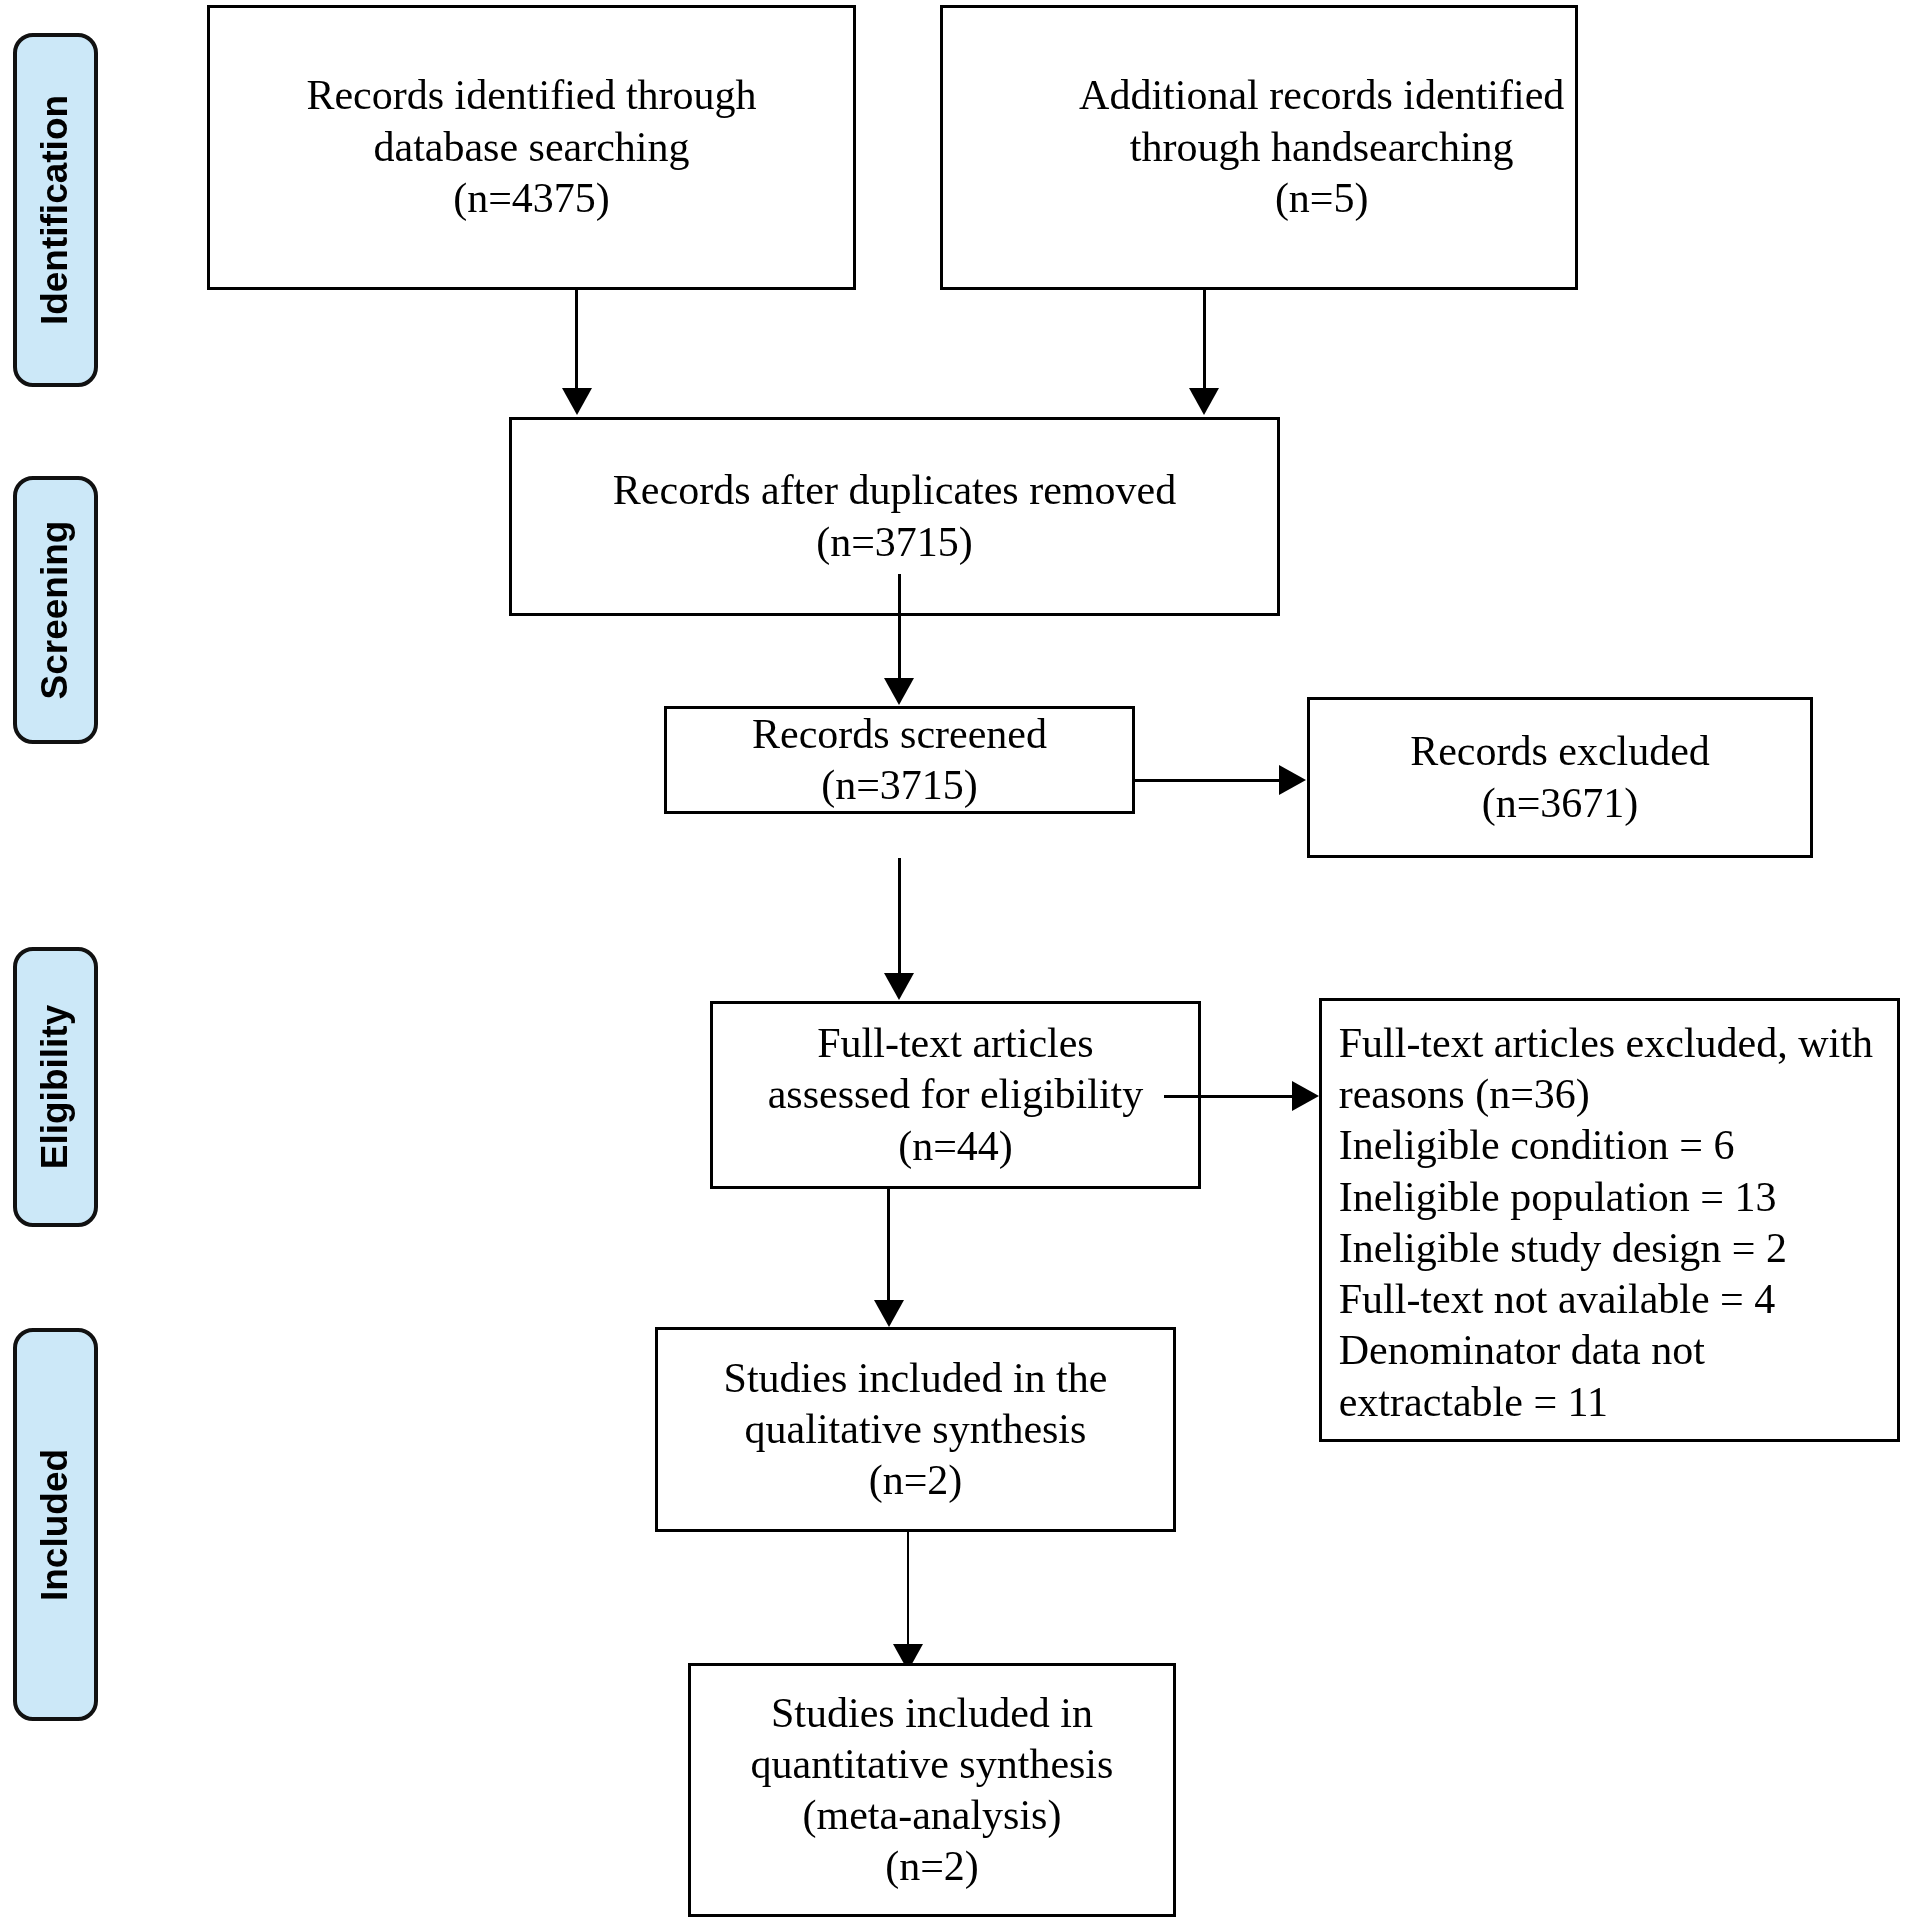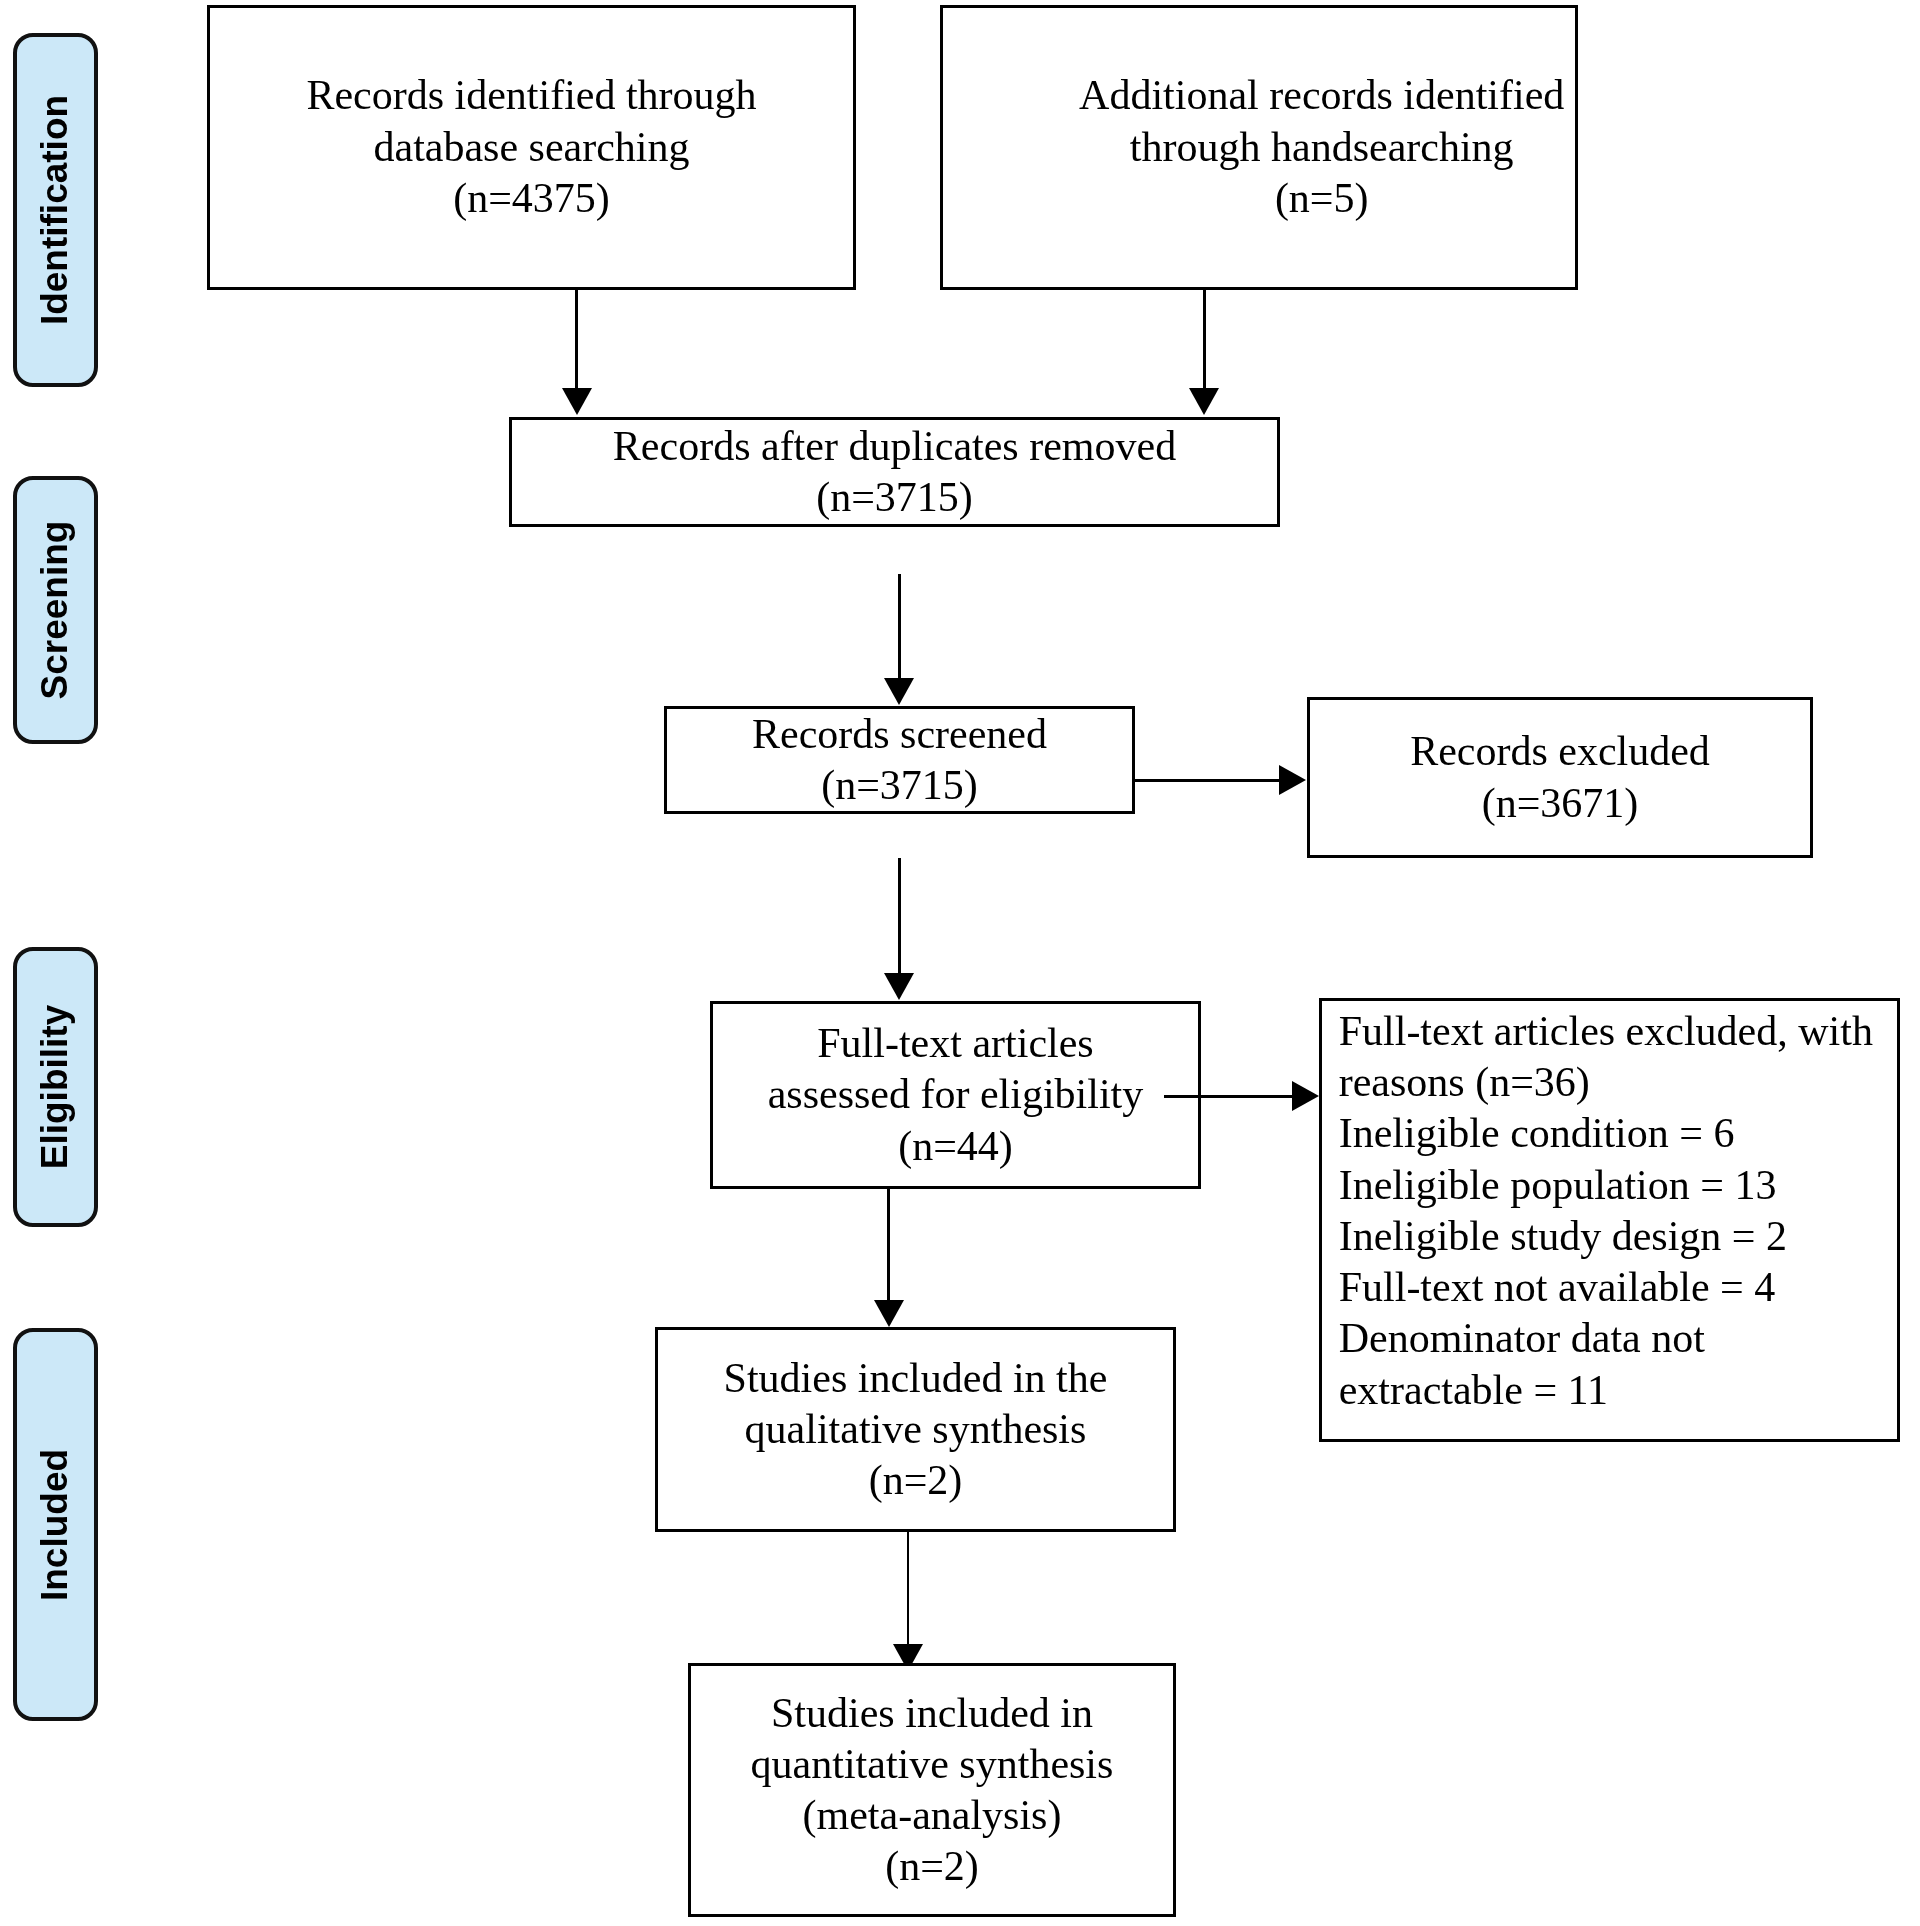--- a/index.html
+++ b/index.html
@@ -65,21 +65,21 @@
 through handsearching
 (n=5)</div>
   </div>
 
   <div class="vline" style="left:575px;top:290px;height:100px;"></div>
   <div class="arrow-down" style="left:562px;top:388px;"></div>
 
   <div class="vline" style="left:1203px;top:290px;height:100px;"></div>
   <div class="arrow-down" style="left:1189px;top:388px;"></div>
 
-  <div class="fbox" style="left:509px;top:417px;width:771px;height:110px;">
+  <div class="fbox" style="left:509px;top:417px;width:771px;height:199px;">
     <div class="txt">Records after duplicates removed
 (n=3715)</div>
   </div>
 
   <div class="vline" style="left:898px;top:574px;height:106px;"></div>
   <div class="arrow-down" style="left:884px;top:678px;"></div>
 
   <div class="fbox" style="left:664px;top:706px;width:471px;height:108px;">
     <div class="txt">Records screened
 (n=3715)</div>
@@ -96,21 +96,21 @@
   <div class="vline" style="left:898px;top:858px;height:117px;"></div>
   <div class="arrow-down" style="left:884px;top:973px;"></div>
 
   <div class="fbox" style="left:710px;top:1001px;width:491px;height:188px;">
     <div class="txt">Full-text articles
 assessed for eligibility
 (n=44)</div>
   </div>
 
   <div class="fbox left" style="left:1319px;top:998px;width:581px;height:444px;">
-    <div class="txt" style="align-self:flex-start;margin-top:5px;">Full-text articles excluded, with
+    <div class="txt" style="align-self:flex-start;margin-top:17px;">Full-text articles excluded, with
 reasons (n=36)
 Ineligible condition = 6
 Ineligible population = 13
 Ineligible study design = 2
 Full-text not available = 4
 Denominator data not
 extractable = 11</div>
   </div>
 
   <div class="hline" style="left:1164px;top:1095px;width:129px;"></div>

